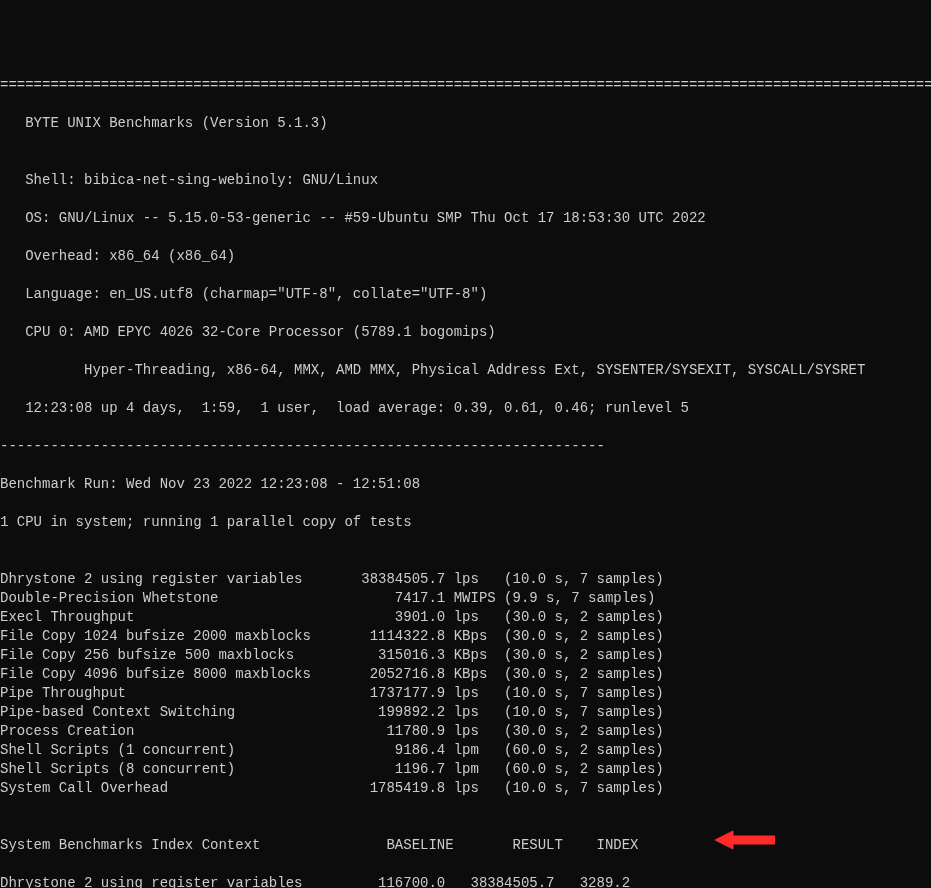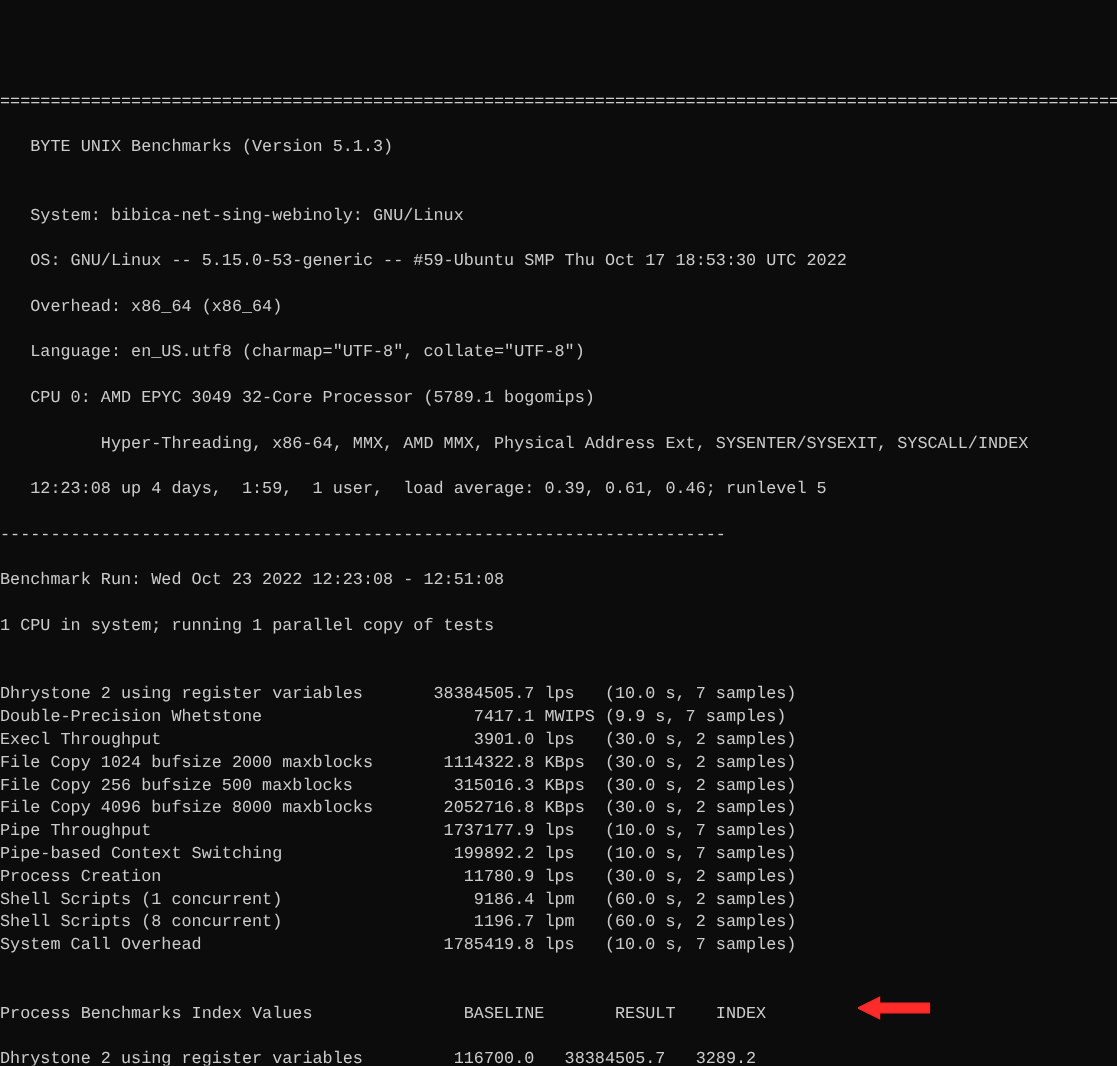--- a/index.html
+++ b/index.html
@@ -27,34 +27,34 @@
     .arrow svg { display: block; }
   </style>
 </head>
 <body>
 
 
 
 <div class="line">========================================================================================================================</div>
 <div class="line">   BYTE UNIX Benchmarks (Version 5.1.3)</div>
 <div class="line"></div>
-<div class="line">   System: bibica-net-sing-webinoly: GNU/Linux</div>
+<div class="line">   Shell: bibica-net-sing-webinoly: GNU/Linux</div>
 <div class="line">   OS: GNU/Linux -- 5.15.0-53-generic -- #59-Ubuntu SMP Thu Oct 17 18:53:30 UTC 2022</div>
 <div class="line">   Overhead: x86_64 (x86_64)</div>
 <div class="line">   Language: en_US.utf8 (charmap="UTF-8", collate="UTF-8")</div>
-<div class="line">   CPU 0: AMD EPYC 3049 32-Core Processor (5789.1 bogomips)</div>
-<div class="line">          Hyper-Threading, x86-64, MMX, AMD MMX, Physical Address Ext, SYSENTER/SYSEXIT, SYSCALL/INDEX</div>
+<div class="line">   CPU 0: AMD EPYC 4026 32-Core Processor (5789.1 bogomips)</div>
+<div class="line">          Hyper-Threading, x86-64, MMX, AMD MMX, Physical Address Ext, SYSENTER/SYSEXIT, SYSCALL/SYSRET</div>
 <div class="line">   12:23:08 up 4 days,  1:59,  1 user,  load average: 0.39, 0.61, 0.46; runlevel 5</div>
 <div class="line">------------------------------------------------------------------------</div>
-<div class="line">Benchmark Run: Wed Oct 23 2022 12:23:08 - 12:51:08</div>
+<div class="line">Benchmark Run: Wed Nov 23 2022 12:23:08 - 12:51:08</div>
 <div class="line">1 CPU in system; running 1 parallel copy of tests</div>
 <div class="line"></div>
 <div id="results-block"><div class="line">Dhrystone 2 using register variables       38384505.7 lps   (10.0 s, 7 samples)</div><div class="line">Double-Precision Whetstone                     7417.1 MWIPS (9.9 s, 7 samples)</div><div class="line">Execl Throughput                               3901.0 lps   (30.0 s, 2 samples)</div><div class="line">File Copy 1024 bufsize 2000 maxblocks       1114322.8 KBps  (30.0 s, 2 samples)</div><div class="line">File Copy 256 bufsize 500 maxblocks          315016.3 KBps  (30.0 s, 2 samples)</div><div class="line">File Copy 4096 bufsize 8000 maxblocks       2052716.8 KBps  (30.0 s, 2 samples)</div><div class="line">Pipe Throughput                             1737177.9 lps   (10.0 s, 7 samples)</div><div class="line">Pipe-based Context Switching                 199892.2 lps   (10.0 s, 7 samples)</div><div class="line">Process Creation                              11780.9 lps   (30.0 s, 2 samples)</div><div class="line">Shell Scripts (1 concurrent)                   9186.4 lpm   (60.0 s, 2 samples)</div><div class="line">Shell Scripts (8 concurrent)                   1196.7 lpm   (60.0 s, 2 samples)</div><div class="line">System Call Overhead                        1785419.8 lps   (10.0 s, 7 samples)</div></div>
 <div class="line"></div>
-<div class="line">Process Benchmarks Index Values               BASELINE       RESULT    INDEX</div>
+<div class="line">System Benchmarks Index Context               BASELINE       RESULT    INDEX</div>
 <div id="index-block"><div class="line">Dhrystone 2 using register variables         116700.0   38384505.7   3289.2</div></div>
 
 
 <div class="line"></div>
 <div class="line"></div>
 <div class="line"></div>
 
 
 <div class="arrow">
   <svg width="60" height="22" viewBox="0 0 60 22">

